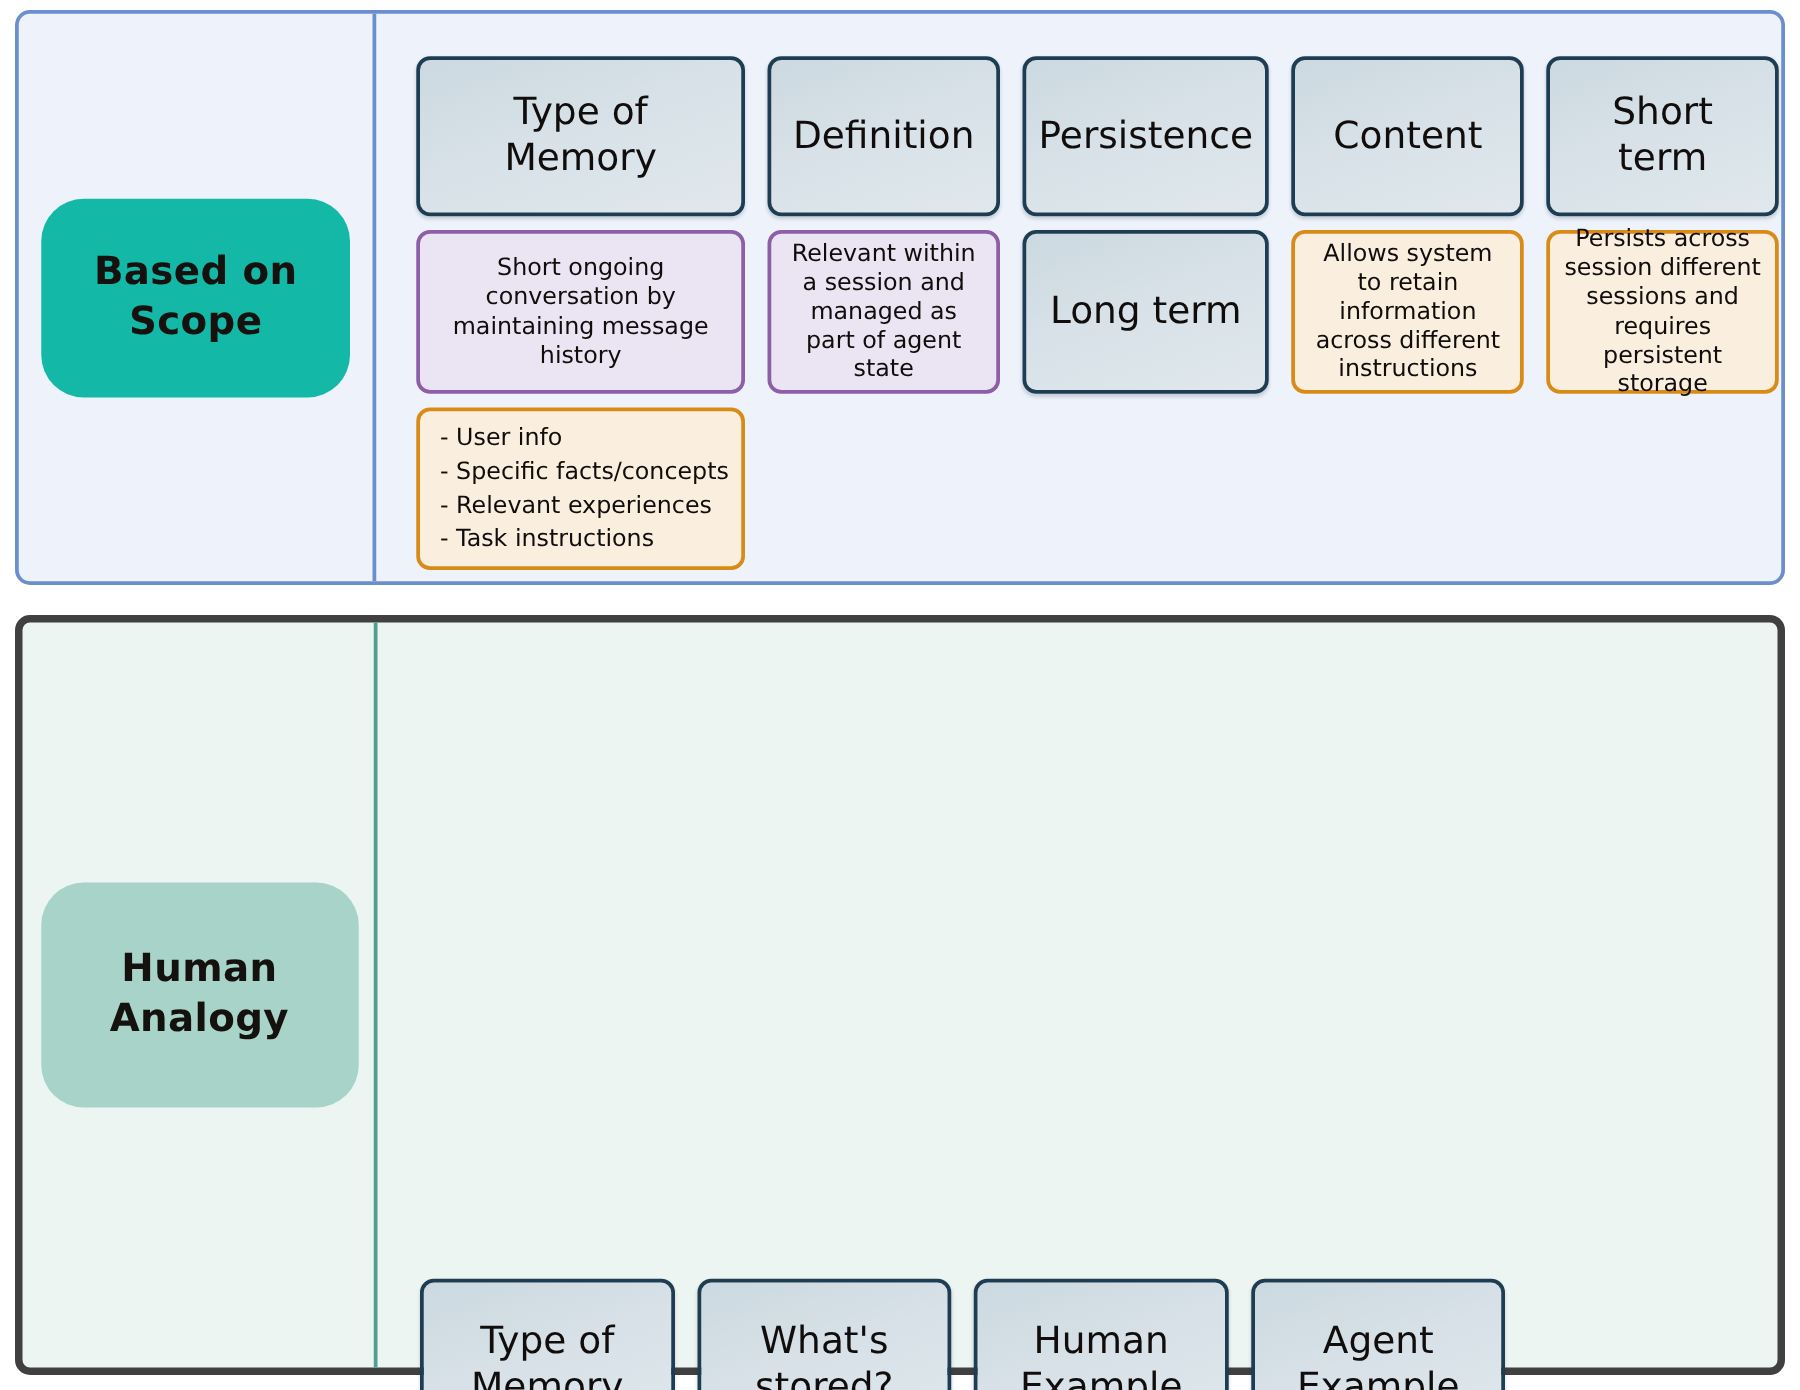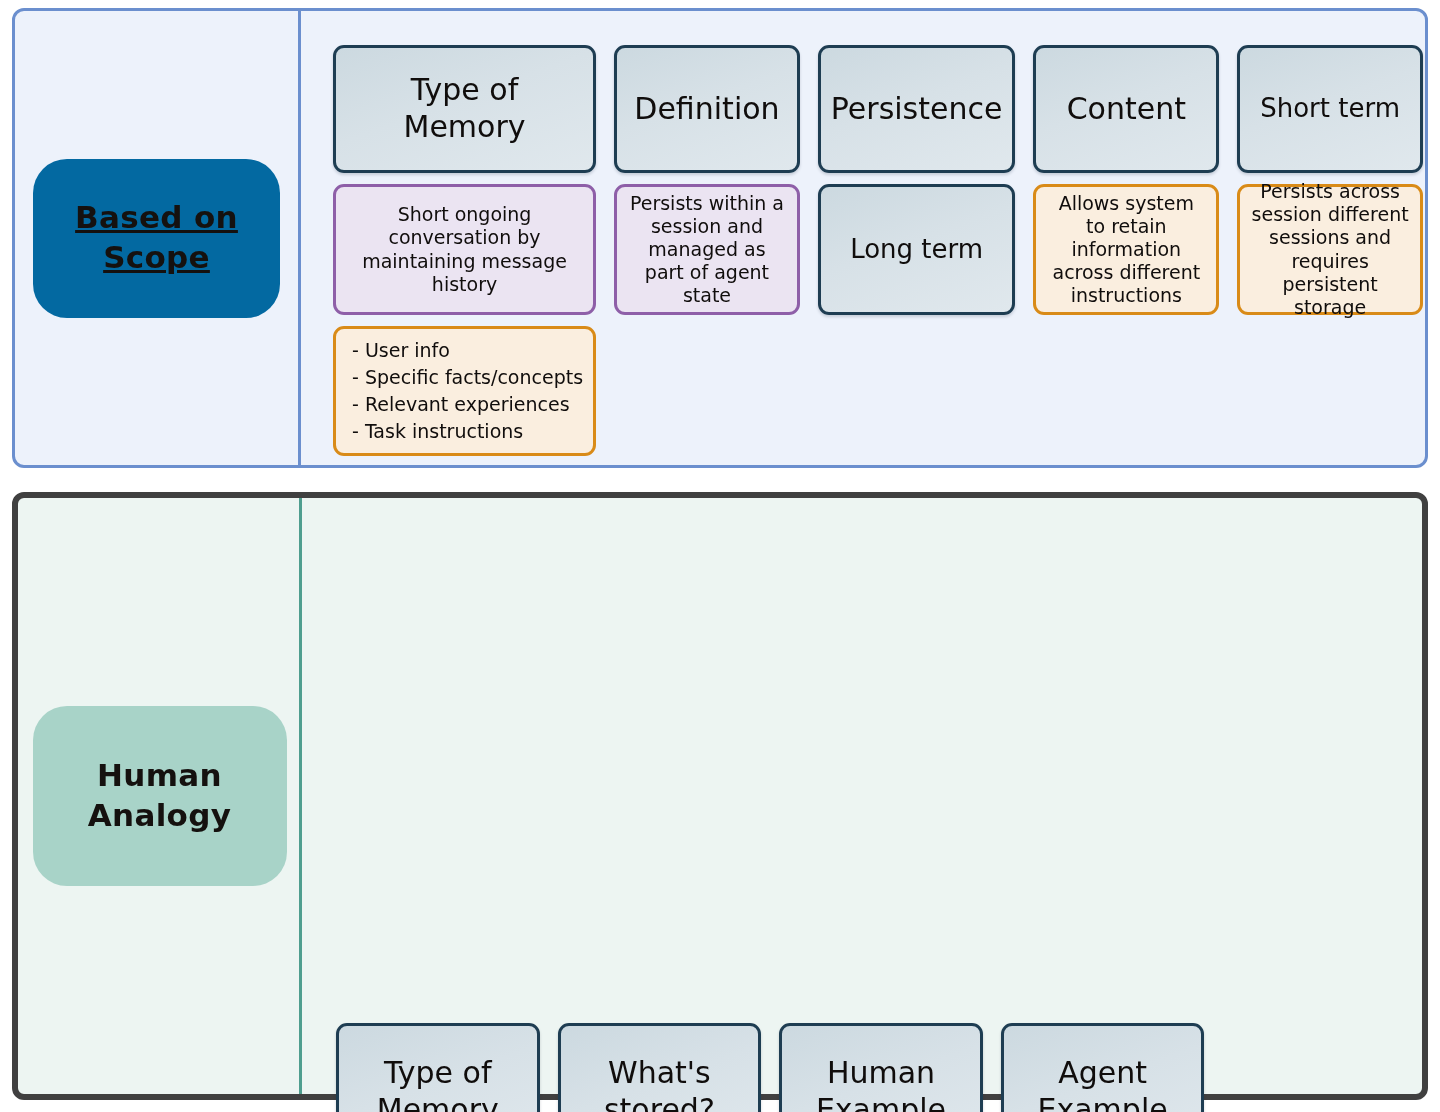--- a/index.html
+++ b/index.html
@@ -73,23 +73,22 @@
     justify-content: center;
     text-align: center;
     font-weight: bold;
     color: #15110f;
     line-height: 1.28;
     letter-spacing: 0.3px;
   }
   .pill-scope {
     width: 247px;
     height: 159px;
-    background: #0369a1;
+    background: #14b8a6;
     font-size: 31px;
-    text-decoration: underline;
   }
   .pill-analogy {
     width: 254px;
     height: 180px;
     background: #a8d3c8;
     font-size: 31px;
   }
 
   
   .grid {
@@ -137,21 +136,21 @@
     background: #ebe4f2;
   }
   
   .card.orange {
     border: 3px solid #d98b18;
     background: #faeedf;
   }
 
   
   .t-head   { font-size: 30px; }
-  .t-rowlbl { font-size: 26px; }
+  .t-rowlbl { font-size: 30px; }
   .t-small  { font-size: 19px; }
 
   
   .card.listcell {
     justify-content: flex-start;
     text-align: left;
     padding-left: 16px;
   }
   .bullets {
     width: 100%;
@@ -198,21 +197,21 @@
         <div>Content</div>
       </div>
 
       <div class="card head t-rowlbl">
         <div>Short term</div>
       </div>
       <div class="card purple t-small">
         <div>Short ongoing conversation by maintaining message history</div>
       </div>
       <div class="card purple t-small">
-        <div>Persists within a session and managed as part of agent state</div>
+        <div>Relevant within a session and managed as part of agent state</div>
       </div>
 
       <div class="card head t-rowlbl">
         <div>Long term</div>
       </div>
       <div class="card orange t-small">
         <div>Allows system to retain information across different instructions</div>
       </div>
       <div class="card orange t-small">
         <div>Persists across session different sessions and requires persistent storage</div>

